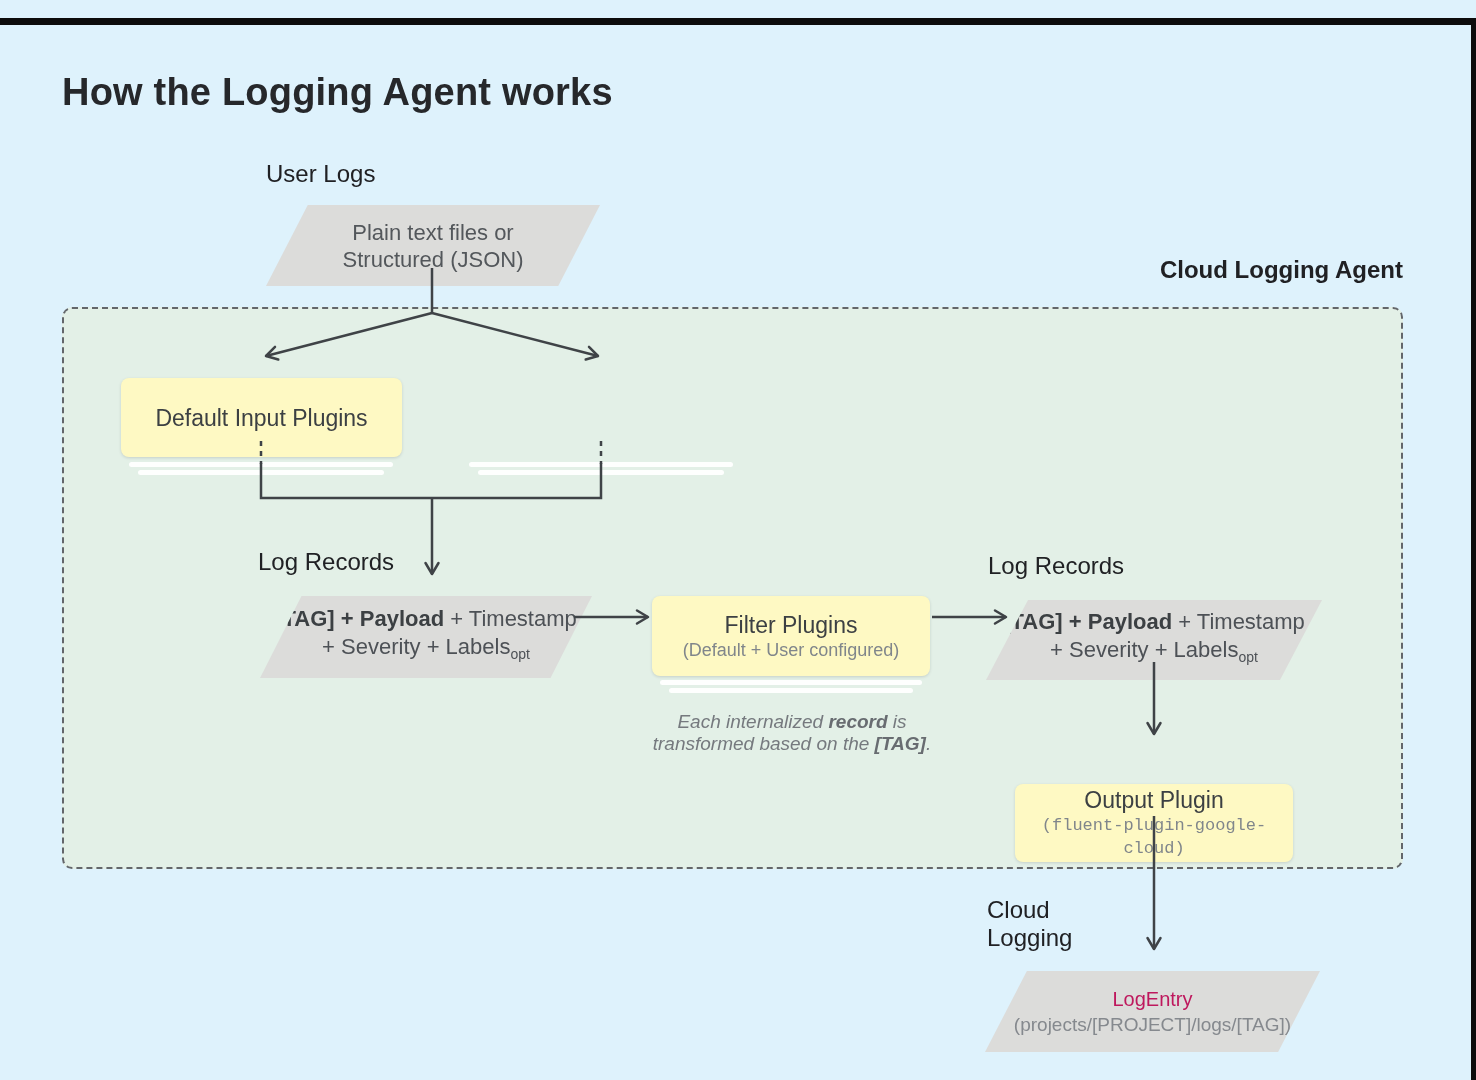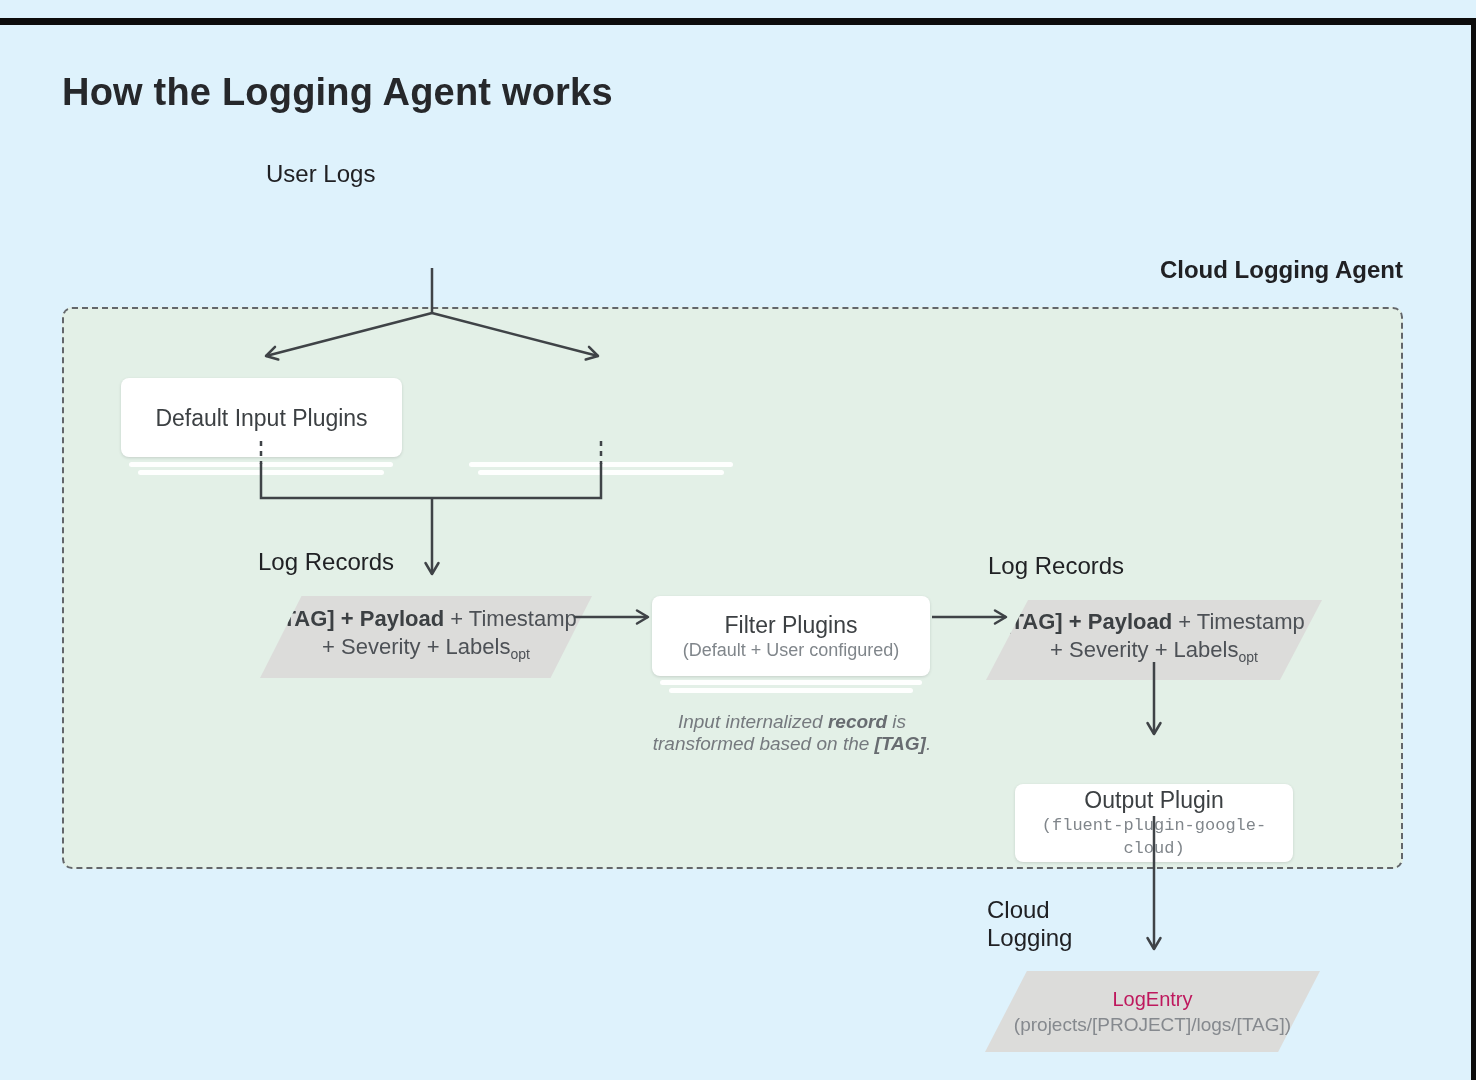--- a/index.html
+++ b/index.html
@@ -18,21 +18,21 @@
   .lbl{font-size:24px;font-weight:400;color:#202124;line-height:28px;}
   .lbl-user{left:266px;top:142px;}
   .lbl-agent{top:238px;right:73px;font-weight:600;}
   .lbl-lr-left{left:258px;top:530px;}
   .lbl-lr-right{left:988px;top:534px;}
   .lbl-cloud{left:987px;top:878px;}
   
   .agent-box{left:62px;top:289px;width:1337px;height:558px;
     background:#e3f0e7;border:2px dashed #63666a;border-radius:10px;}
   
-  .wbox{background:#ffffff;border-radius:8px;box-shadow:0 1px 3px rgba(60,64,67,.18);
+  .wbox{background:#fef9c3;border-radius:8px;box-shadow:0 1px 3px rgba(60,64,67,.18);
     display:flex;flex-direction:column;align-items:center;justify-content:center;text-align:center;}
   .wbox .bt{font-size:23px;color:#3c4043;line-height:28px;}
   .wbox .bs{font-size:18px;color:#80868b;line-height:23px;}
   .box-default{left:121px;top:360px;width:281px;height:79px;}
   .box-custom{left:461px;top:360px;width:281px;height:80px;}
   .box-filter{left:652px;top:578px;width:278px;height:80px;}
   .box-output{left:1015px;top:766px;width:278px;height:78px;}
   
   .stack{height:5px;border-radius:3px;background:rgba(255,255,255,.95);}
   
@@ -63,20 +63,24 @@
 
   <div class="abs edge-top"></div>
 
   <div class="abs title">How the Logging Agent works</div>
 
   <div class="abs lbl lbl-user">User Logs</div>
   <div class="abs lbl lbl-agent">Cloud Logging Agent</div>
 
   <div class="abs agent-box"></div>
 
+  <div class="abs para para-user">
+    <div class="pt">Plain text files or</div>
+    <div class="pt">Structured (JSON)</div>
+  </div>
 
   <div class="abs wbox box-default">
     <div class="bt">Default Input Plugins</div>
   </div>
   <div class="abs stack" style="left:129px;top:444px;width:264px;"></div>
   <div class="abs stack" style="left:138px;top:452px;width:246px;"></div>
 
   <div class="abs stack" style="left:469px;top:444px;width:264px;"></div>
   <div class="abs stack" style="left:478px;top:452px;width:246px;"></div>
 
@@ -87,21 +91,21 @@
   </div>
 
   <div class="abs wbox box-filter">
     <div class="bt">Filter Plugins</div>
     <div class="bs">(Default + User configured)</div>
   </div>
   <div class="abs stack" style="left:660px;top:662px;width:262px;"></div>
   <div class="abs stack" style="left:669px;top:670px;width:244px;"></div>
 
   <div class="abs note">
-    <span>Input internalized </span><b>record</b><span> is transformed based on the </span><b>[TAG]</b><span>.</span>
+    <span>Each internalized </span><b>record</b><span> is transformed based on the </span><b>[TAG]</b><span>.</span>
   </div>
 
   <div class="abs lbl lbl-lr-right">Log Records</div>
   <div class="abs para para-lr para-lr-right">
     <div><b>[TAG] + Payload</b><span> + Timestamp</span></div>
     <div><span>+ Severity + Labels</span><sub>opt</sub></div>
   </div>
 
   <div class="abs wbox box-output">
     <div class="bt">Output Plugin</div>

